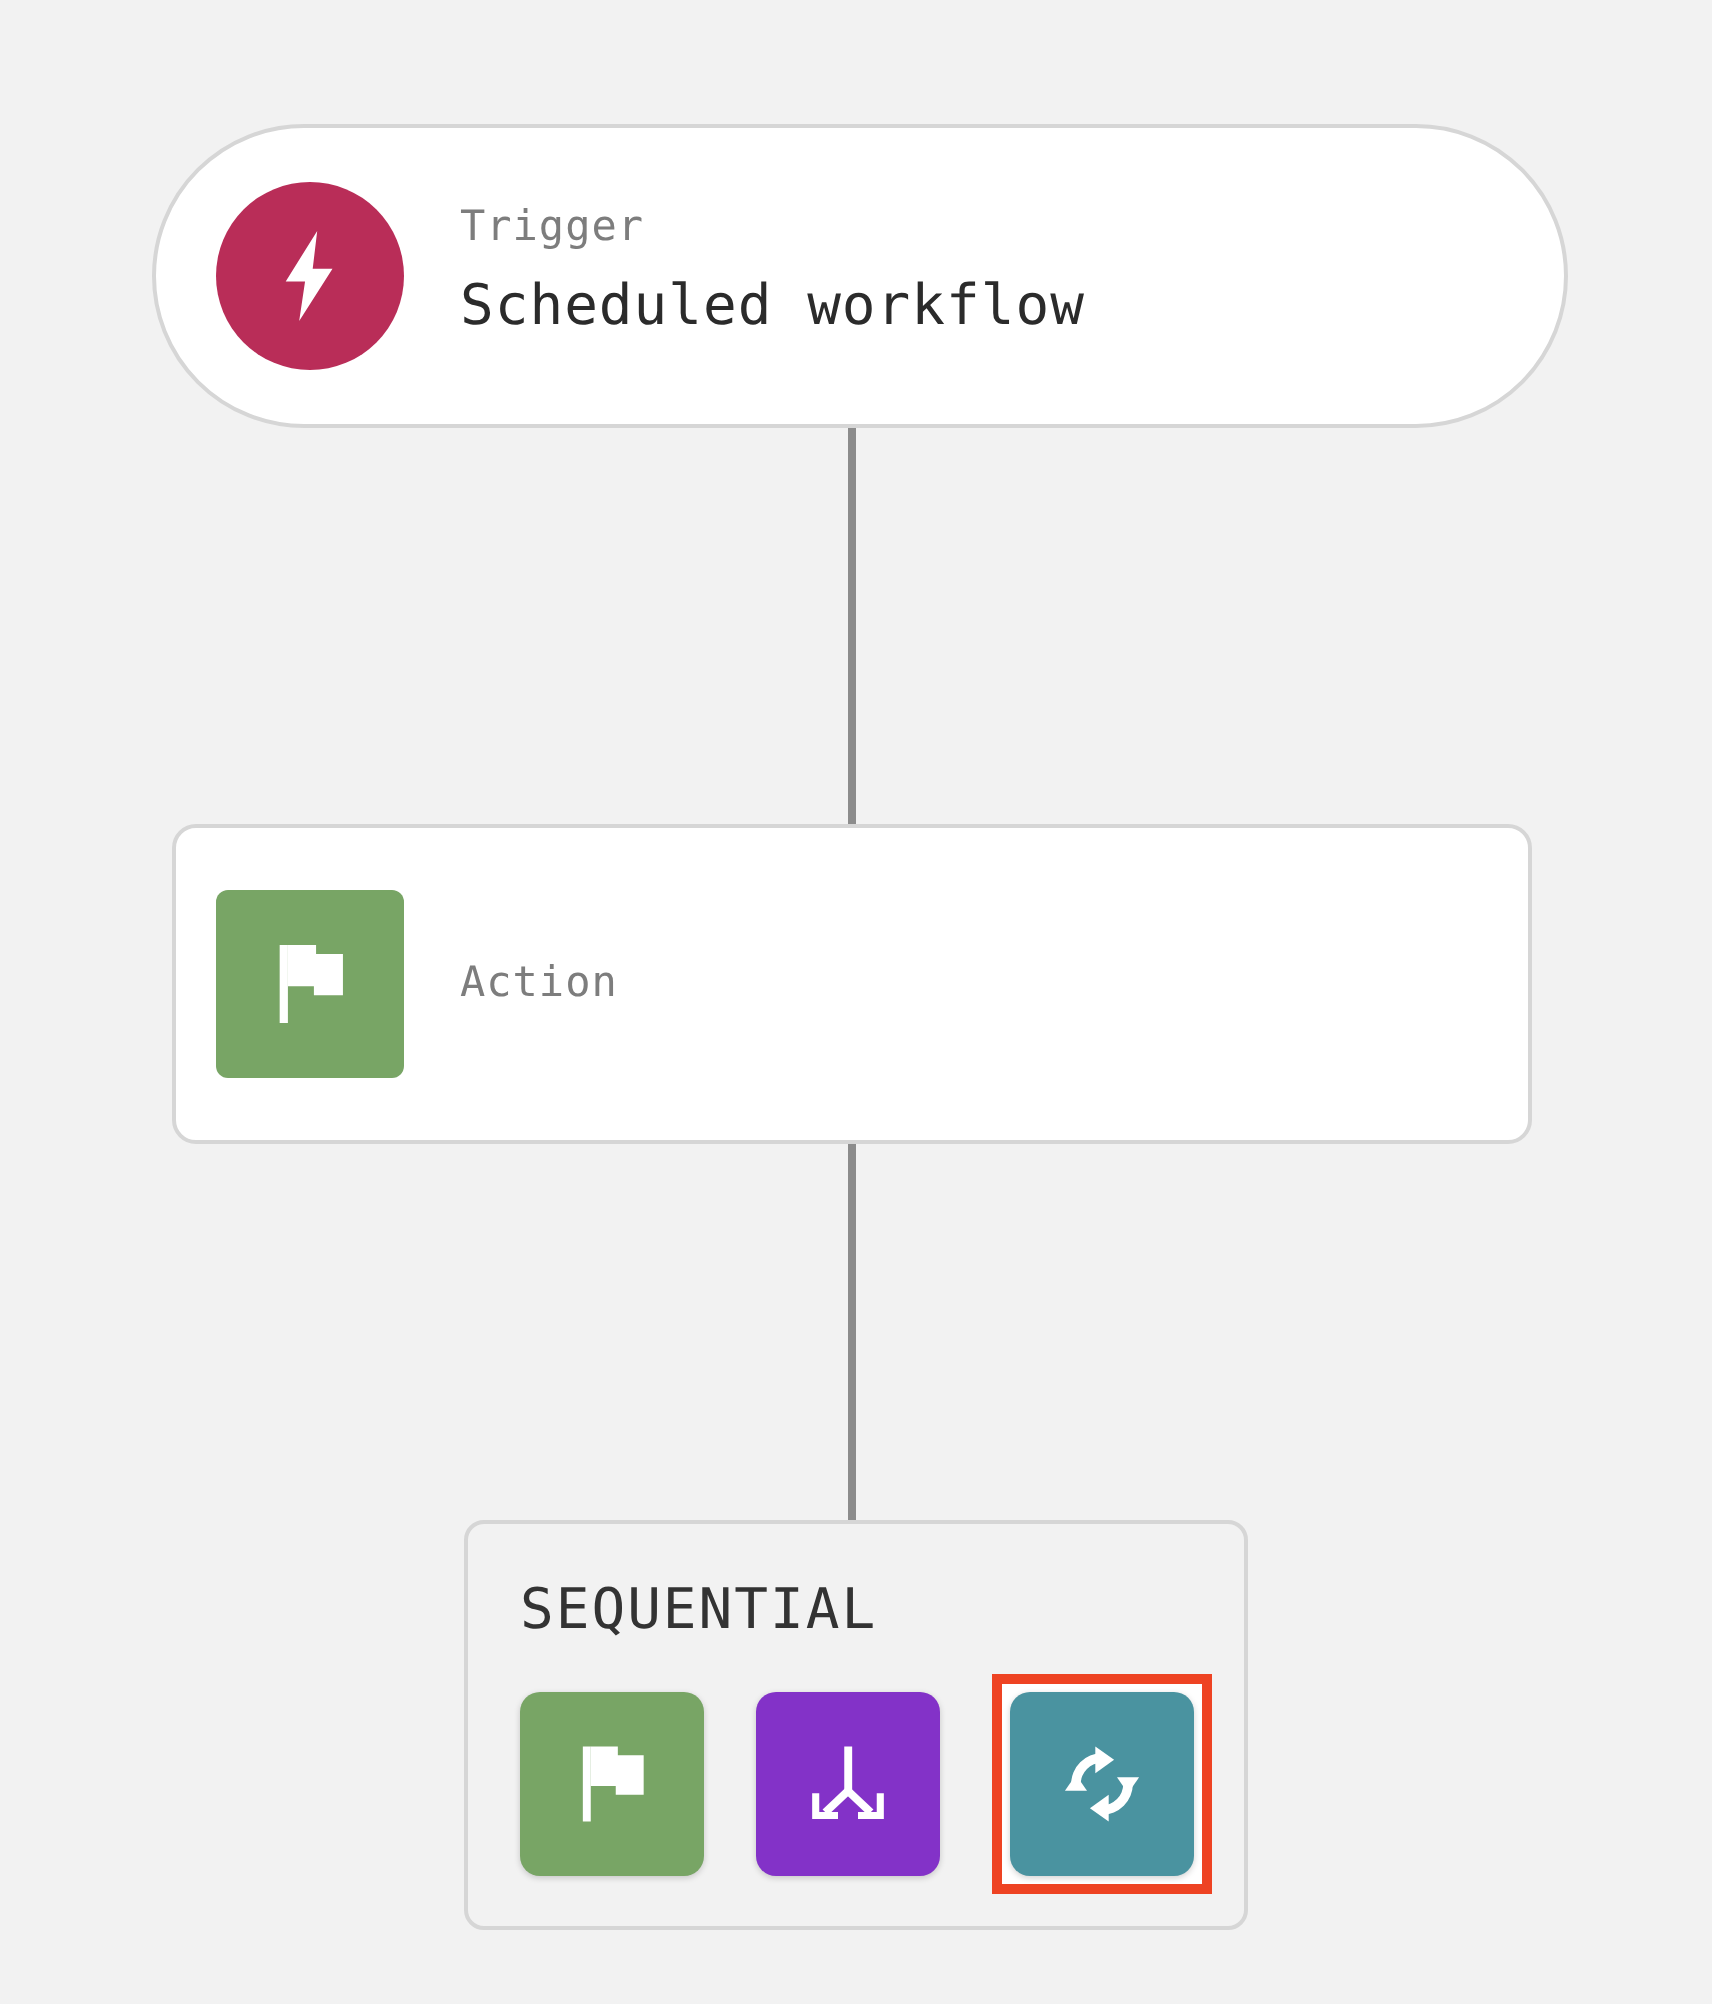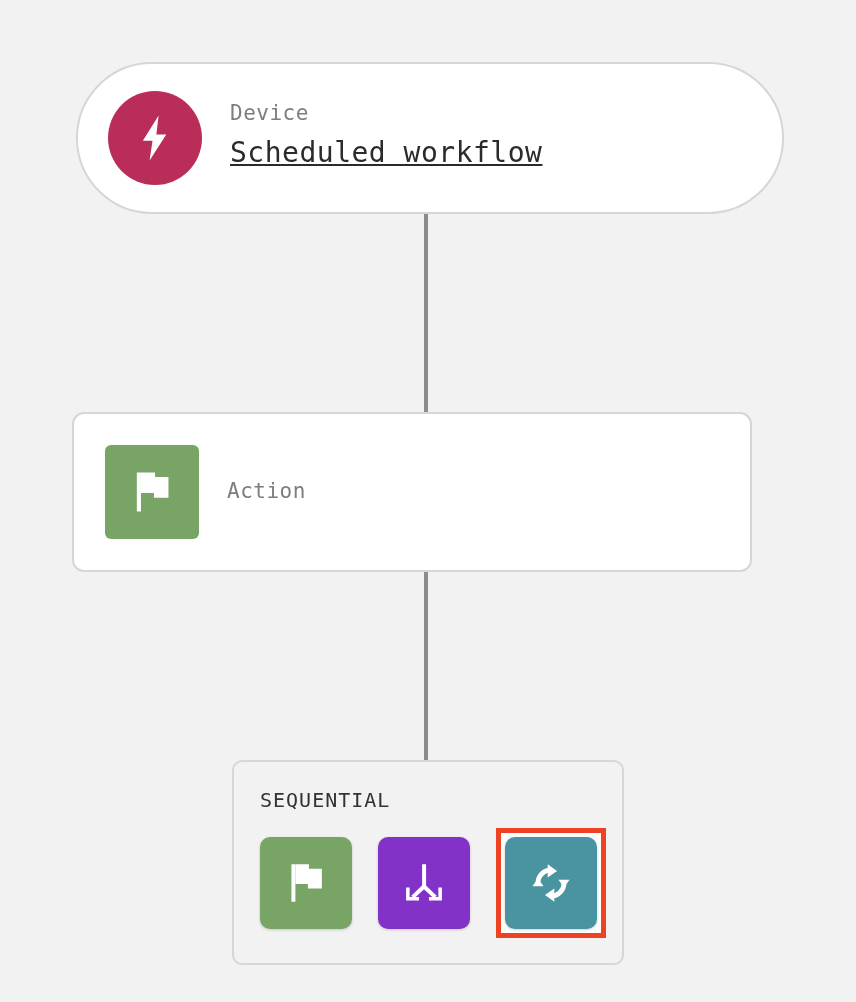--- a/index.html
+++ b/index.html
@@ -43,26 +43,26 @@
   .card-trigger {
     left: 76px;
     top: 62px;
     width: 708px;
     height: 152px;
     border-radius: 76px;
     padding-left: 30px;
   }
 
   .card-action {
-    left: 72px;
+    left: 86px;
     top: 412px;
     width: 680px;
     height: 160px;
     border-radius: 12px;
-    padding-left: 31px;
+    padding-left: 20px;
   }
 
   
   .badge {
     flex: 0 0 auto;
     display: flex;
     align-items: center;
     justify-content: center;
   }
   .badge-circle {
@@ -87,38 +87,37 @@
     color: #7d7d7d;
     letter-spacing: 0.5px;
     line-height: 1.1;
   }
   .card-title {
     font-size: 28px;
     color: #2b2b2b;
     letter-spacing: 0.5px;
     line-height: 1.45;
     margin-top: 8px;
-    text-decoration: underline;
   }
 
   
   .group-box {
     position: absolute;
     left: 232px;
     top: 760px;
     width: 392px;
     height: 205px;
     background: #f2f2f2;
     border: 2px solid #d6d6d6;
     border-radius: 10px;
     box-sizing: border-box;
     padding: 26px 0 0 26px;
   }
   .group-label {
-    font-size: 20px;
+    font-size: 28px;
     color: #333333;
     letter-spacing: 1px;
   }
   .tile-row {
     display: flex;
     align-items: center;
     margin-top: 16px;
   }
   .tile-slot {
     display: flex;
@@ -155,21 +154,21 @@
 
   <div class="connector connector-2"></div>
 
   <div class="card card-trigger">
     <div class="badge badge-circle" style="background:#b92d58;">
       <svg width="54" height="54" viewBox="0 0 24 24" aria-hidden="true">
         <path d="M13.6 2 L6.6 13.2 L10.9 13.2 L9.6 22 L17.0 10.4 L12.6 10.4 Z" fill="#ffffff"></path>
       </svg>
     </div>
     <div class="card-text">
-      <div class="card-kicker">Device</div>
+      <div class="card-kicker">Trigger</div>
       <div class="card-title">Scheduled workflow</div>
     </div>
   </div>
 
   <div class="card card-action">
     <div class="badge badge-square" style="background:#78a565;">
       <svg width="52" height="52" viewBox="0 0 24 24" aria-hidden="true">
         <path d="M5 3 H6.9 V21 H5 Z" fill="#ffffff"></path>
         <path d="M6.9 3 H13.4 V5.1 H19.6 V14.6 H12.9 V12.5 H6.9 Z" fill="#ffffff"></path>
       </svg>

